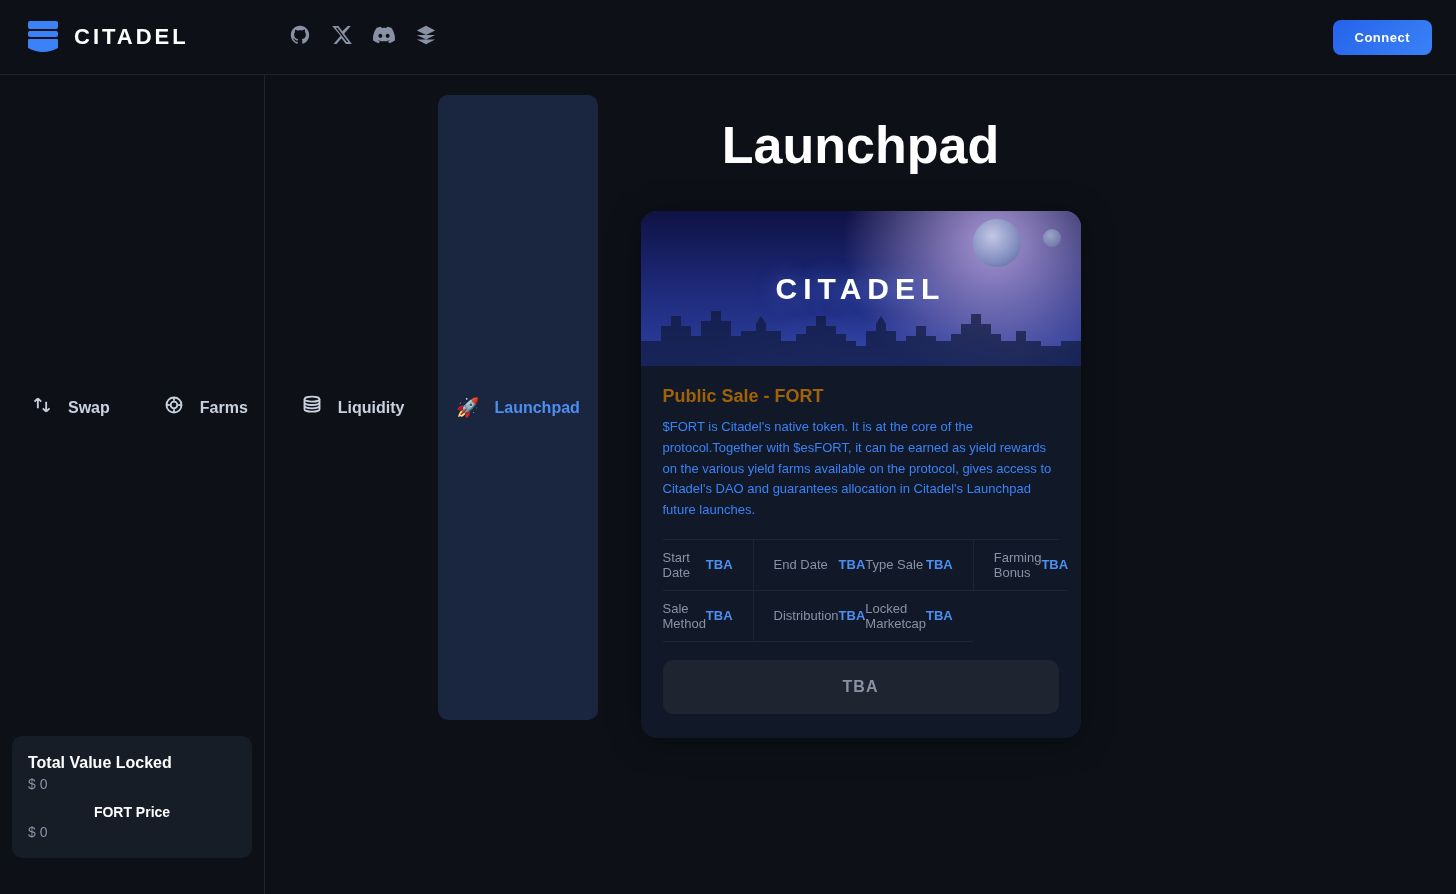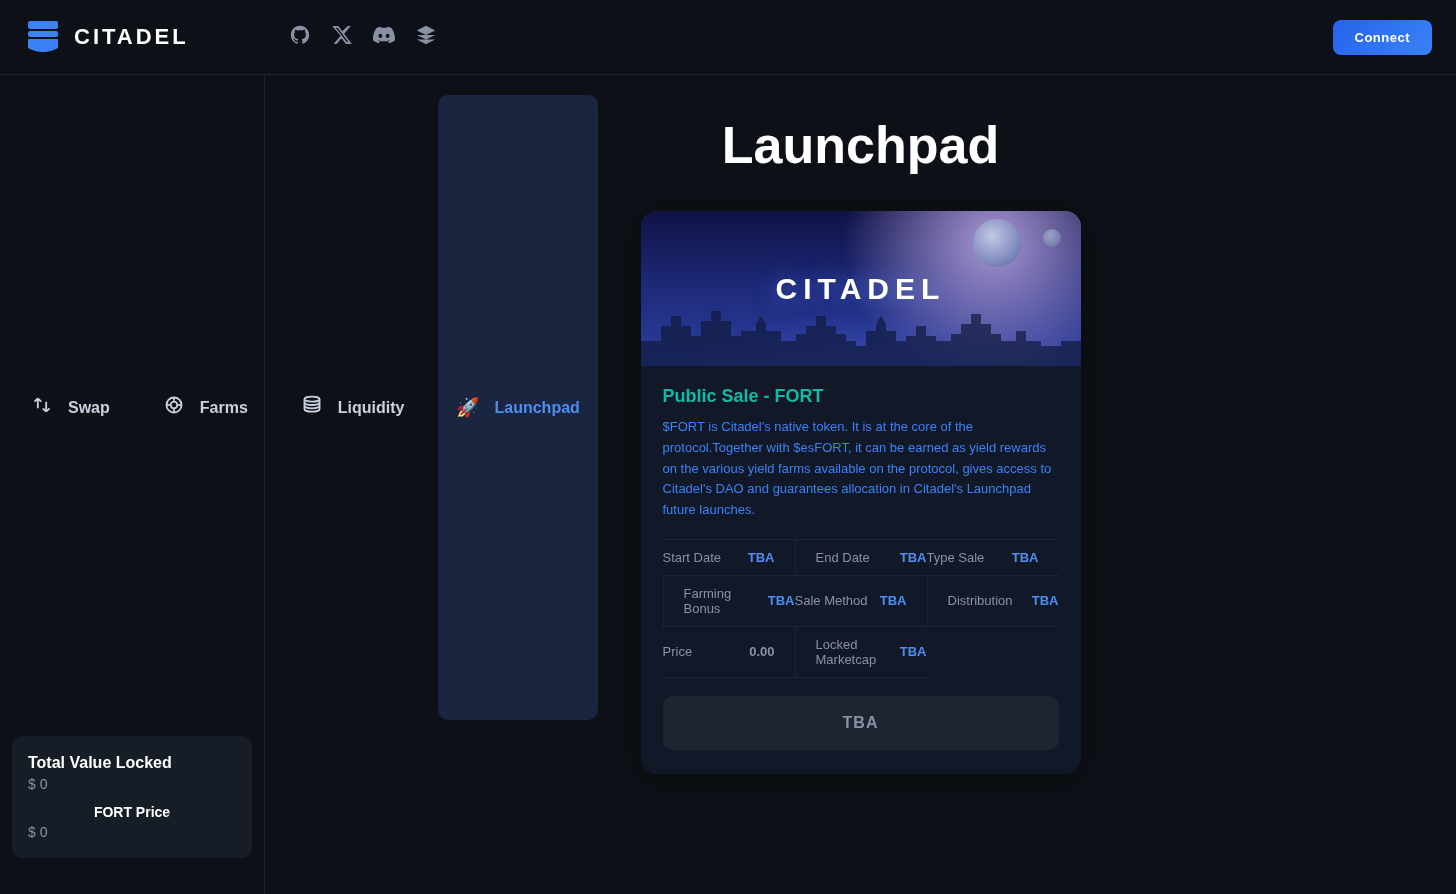--- a/index.html
+++ b/index.html
@@ -247,34 +247,34 @@
       text-shadow: 0 0 20px rgba(100,150,255,0.5);
     }
 
     .card-body {
       padding: 20px 22px 24px;
     }
 
     .sale-title {
       font-size: 18px;
       font-weight: 700;
-      color: #14b8a6;
+      color: #a16207;
       margin-bottom: 10px;
     }
 
     .sale-desc {
       font-size: 13px;
       color: #3b82f6;
       line-height: 1.6;
       margin-bottom: 18px;
     }
 
     .info-grid {
       display: grid;
-      grid-template-columns: 1fr 1fr 1fr;
+      grid-template-columns: 1fr 1fr 1fr 1fr;
       gap: 0;
       border-top: 1px solid #1e2530;
     }
 
     .info-cell {
       display: flex;
       align-items: center;
       justify-content: space-between;
       padding: 10px 0;
       border-bottom: 1px solid #1e2530;
@@ -469,24 +469,20 @@
           <div class="info-cell">
             <span class="info-label">Sale Method</span>
             <span class="info-value">TBA</span>
           </div>
           <div class="info-cell">
             <span class="info-label">Distribution</span>
             <span class="info-value">TBA</span>
           </div>
 
           <div class="info-cell">
-            <span class="info-label">Price</span>
-            <span class="info-value gray">0.00</span>
-          </div>
-          <div class="info-cell">
             <span class="info-label">Locked Marketcap</span>
             <span class="info-value">TBA</span>
           </div>
         </div>
 
         <button class="tba-button">TBA</button>
       </div>
     </div>
   </main>
 </div>

